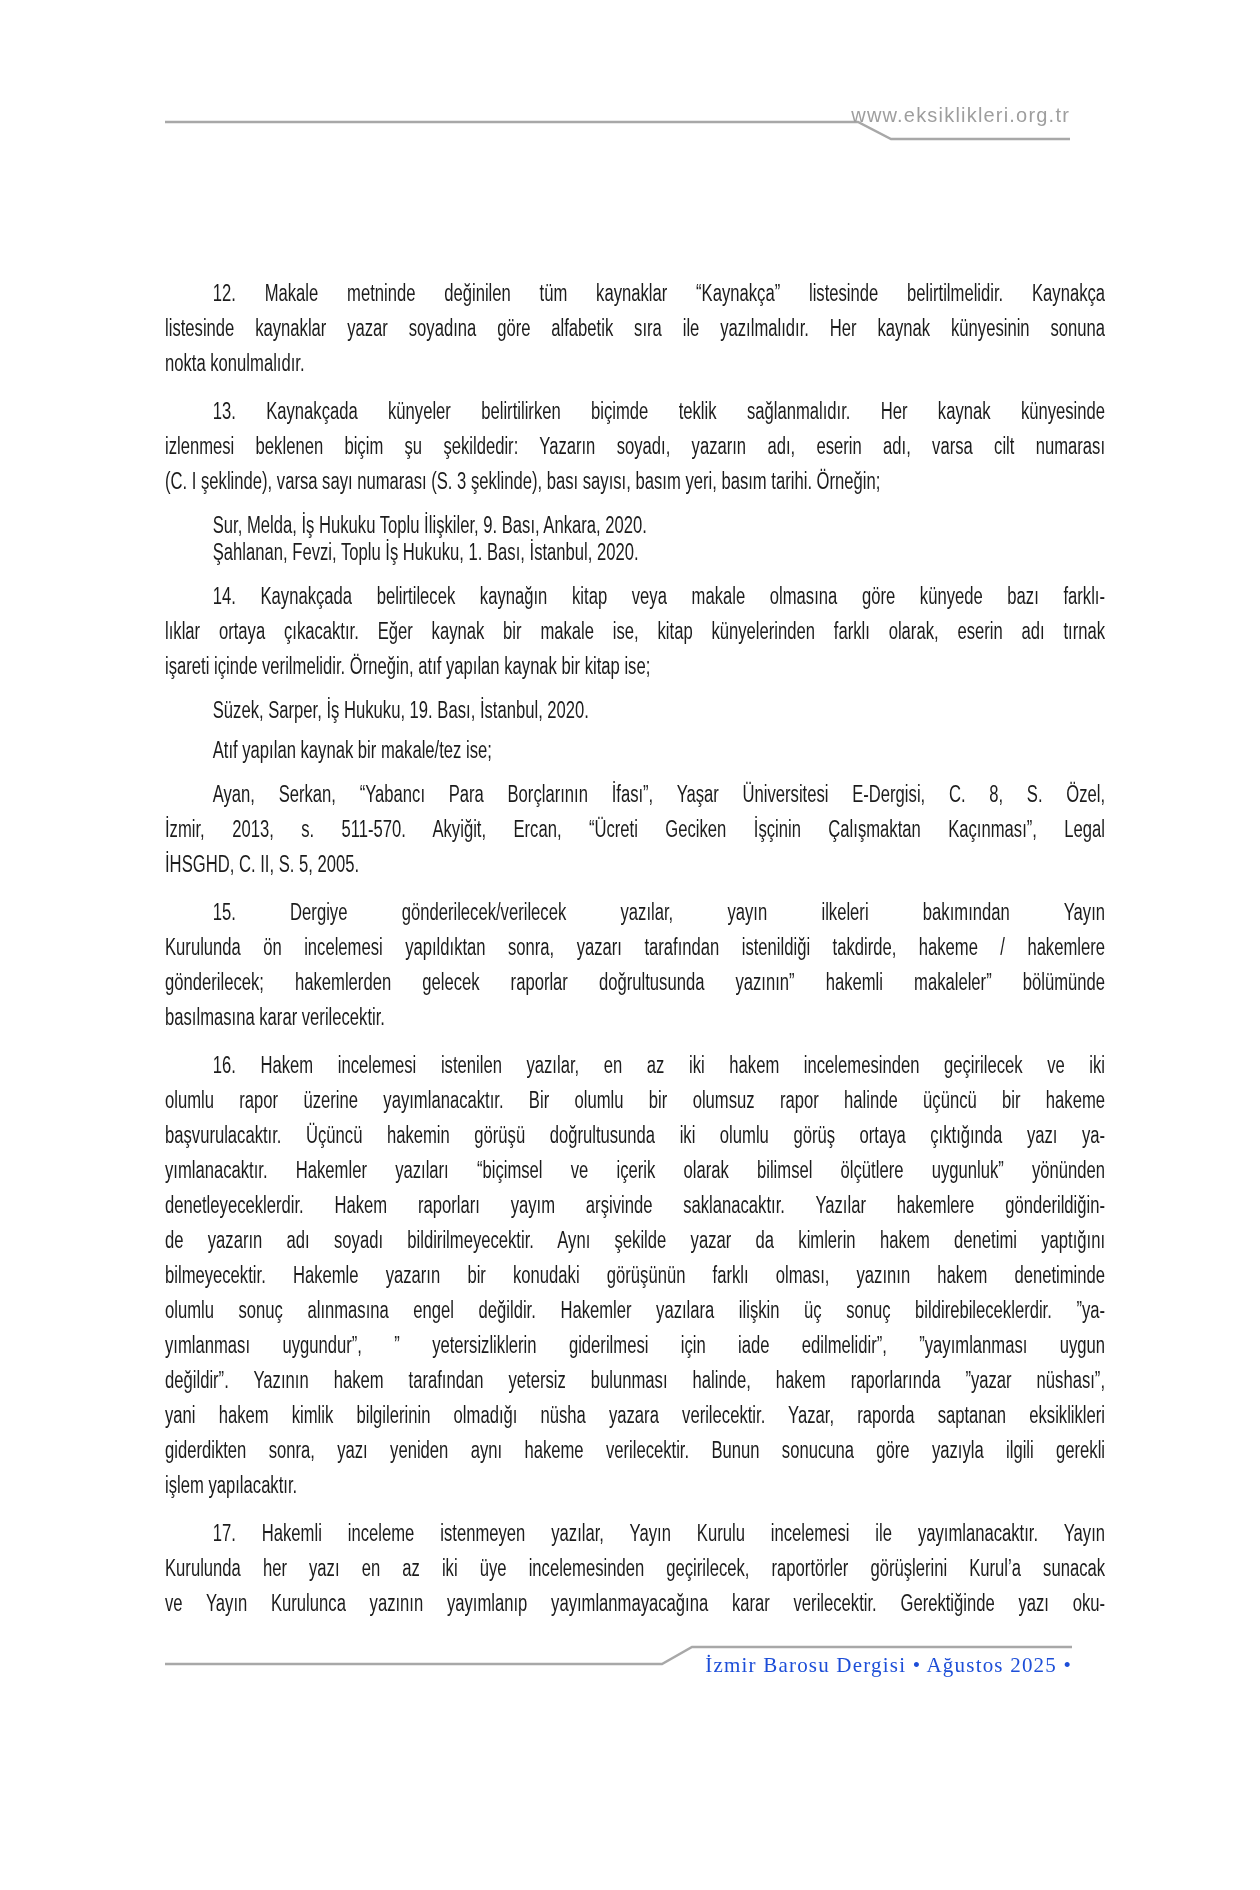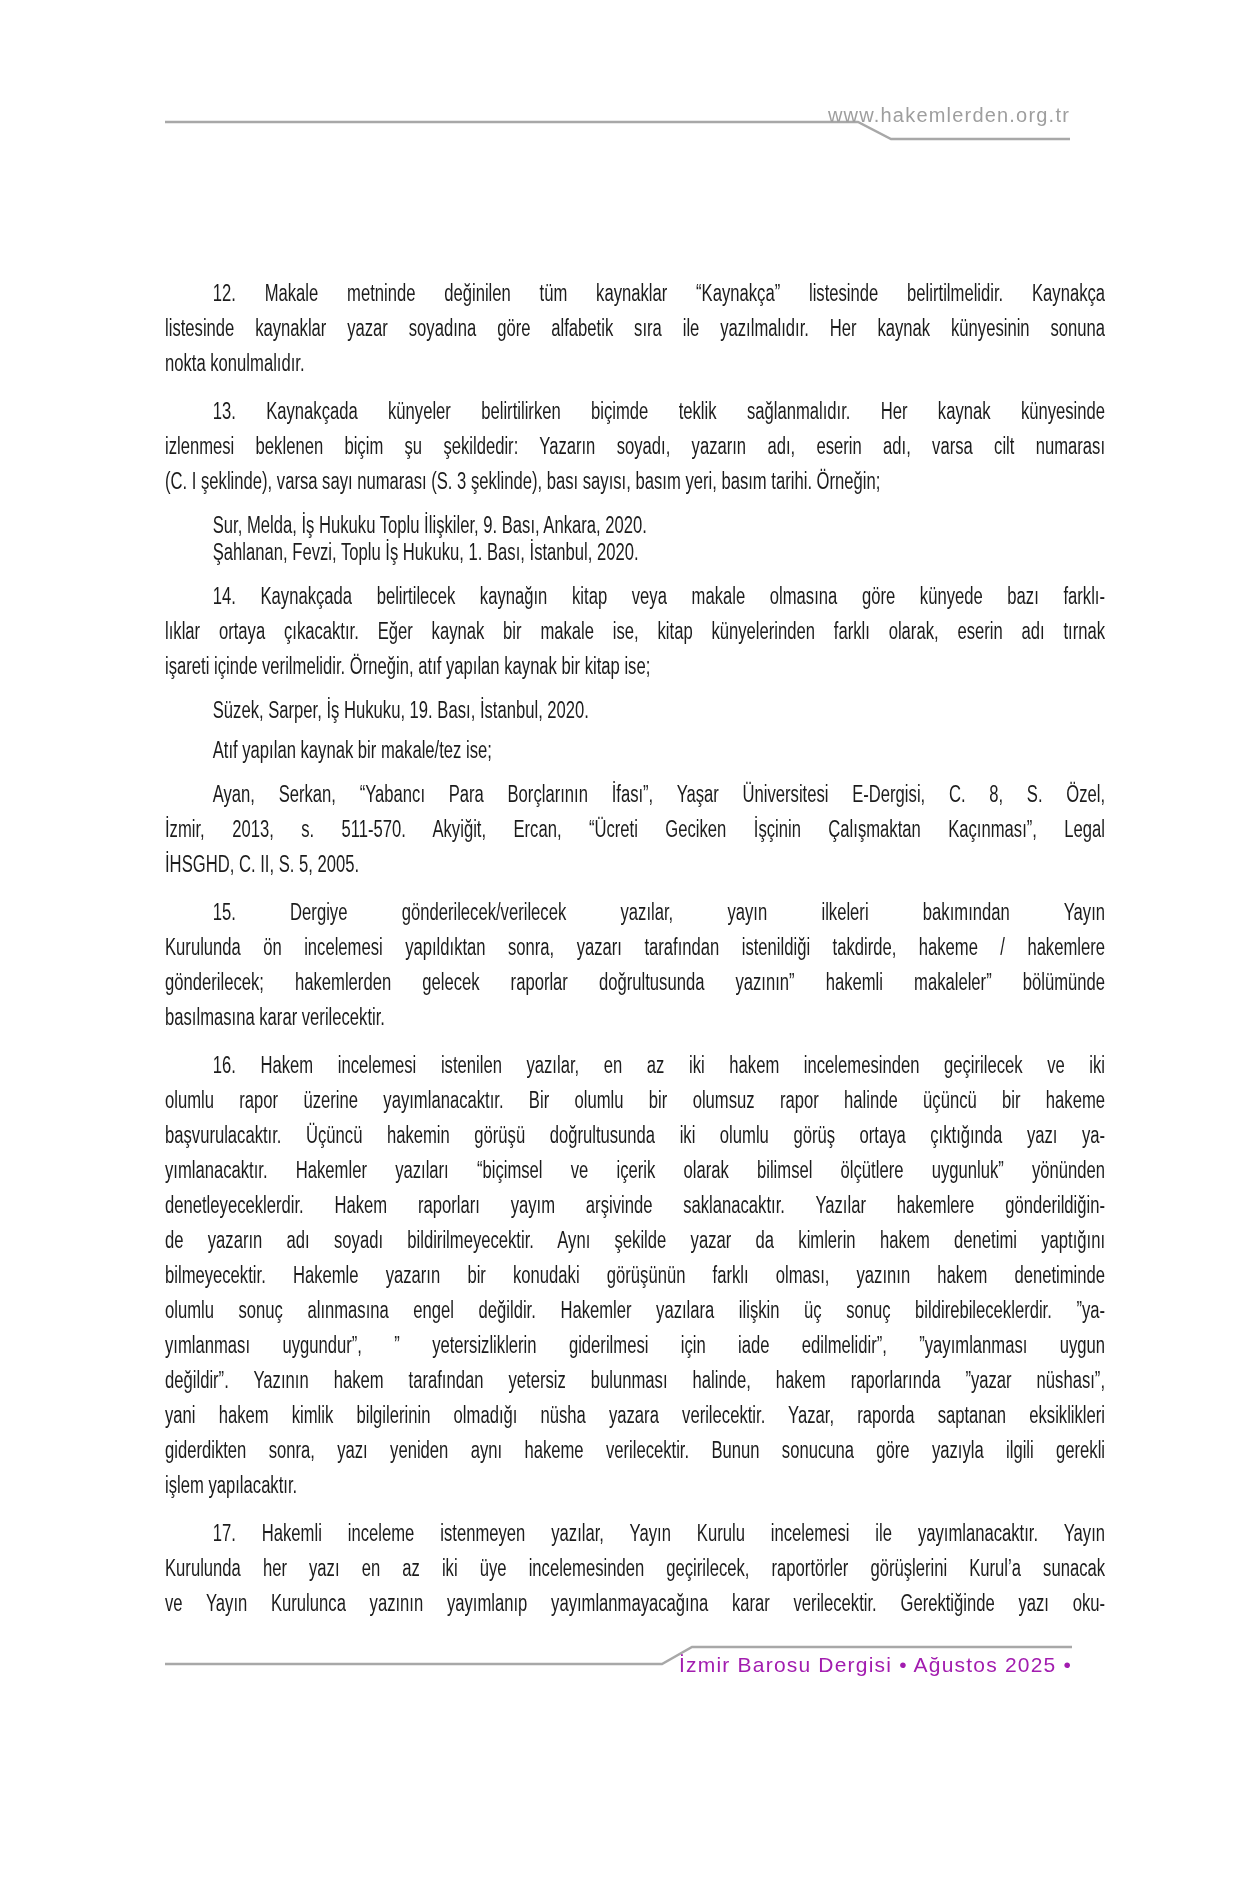--- a/index.html
+++ b/index.html
@@ -79,21 +79,21 @@
   }
 </style>
 </head>
 <body>
 
 <svg class="rules-svg" viewBox="0 0 1260 1890" xmlns="http://www.w3.org/2000/svg">
   <polyline points="165,122 858,122 891,139 1070,139" fill="none" stroke="#a8a8a8" stroke-width="2.5"></polyline>
   <polyline points="165,1664 662,1664 692,1647 1072,1647" fill="none" stroke="#a8a8a8" stroke-width="2.5"></polyline>
 </svg>
 
-<div class="header-url" style="color: rgb(158, 158, 158);">www.hakemlerden.org.tr</div>
+<div class="header-url" style="color: rgb(158, 158, 158);">www.eksiklikleri.org.tr</div>
 
 <div class="content" style="color: rgb(28, 28, 28);">
     <div class="block paragraph">
       <div class="line first">12. Makale metninde değinilen tüm kaynaklar “Kaynakça” listesinde belirtilmelidir. Kaynakça</div>
       <div class="line">listesinde kaynaklar yazar soyadına göre alfabetik sıra ile yazılmalıdır. Her kaynak künyesinin sonuna</div>
       <div class="line last-left">nokta konulmalıdır.</div>
     </div>
     <div class="block paragraph">
       <div class="line first">13. Kaynakçada künyeler belirtilirken biçimde teklik sağlanmalıdır. Her kaynak künyesinde</div>
       <div class="line">izlenmesi beklenen biçim şu şekildedir: Yazarın soyadı, yazarın adı, eserin adı, varsa cilt numarası</div>
@@ -140,13 +140,13 @@
       <div class="line">giderdikten sonra, yazı yeniden aynı hakeme verilecektir. Bunun sonucuna göre yazıyla ilgili gerekli</div>
       <div class="line last-left">işlem yapılacaktır.</div>
     </div>
     <div class="block paragraph">
       <div class="line first">17. Hakemli inceleme istenmeyen yazılar, Yayın Kurulu incelemesi ile yayımlanacaktır. Yayın</div>
       <div class="line">Kurulunda her yazı en az iki üye incelemesinden geçirilecek, raportörler görüşlerini Kurul’a sunacak</div>
       <div class="line">ve Yayın Kurulunca yazının yayımlanıp yayımlanmayacağına karar verilecektir. Gerektiğinde yazı oku-</div>
     </div>
   </div>
 
-<div class="footer-journal" style="color: #a21caf;">İzmir Barosu Dergisi • Ağustos 2025 •</div>
+<div class="footer-journal" style="color: #1d4ed8; font-family: Liberation Serif, serif;">İzmir Barosu Dergisi • Ağustos 2025 •</div>
 
 </body></html>

